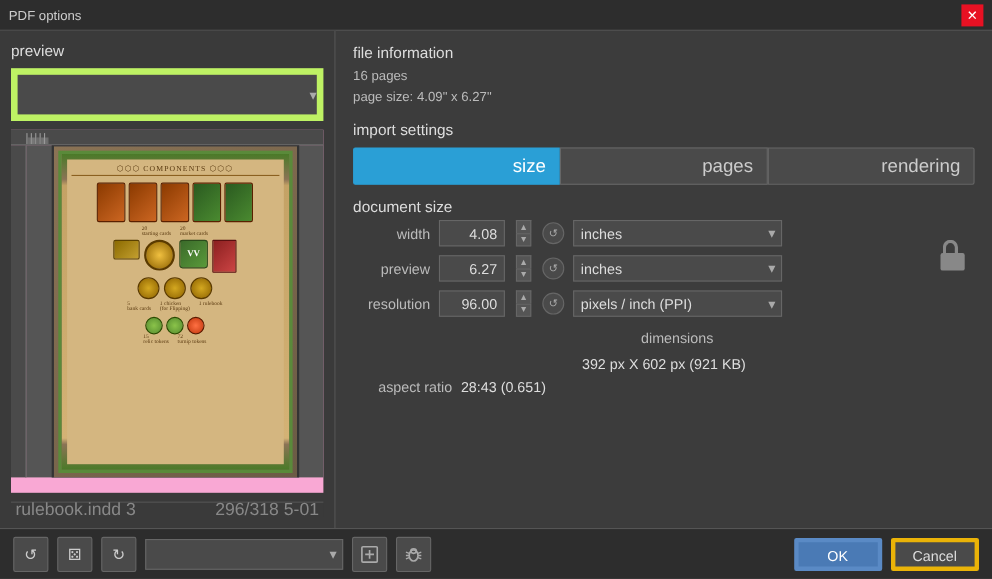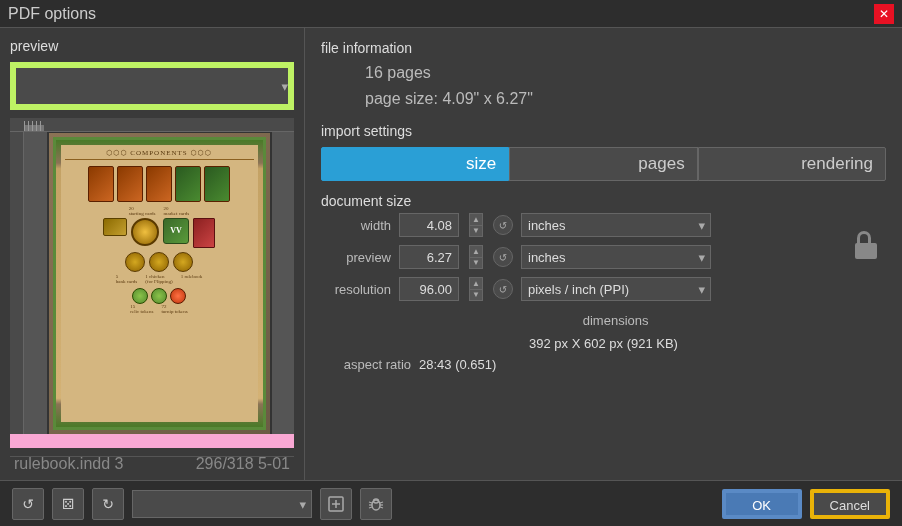--- a/index.html
+++ b/index.html
@@ -18,21 +18,21 @@
       background: #2d2d2d;
       height: 28px;
       display: flex;
       align-items: center;
       padding: 0 8px;
       justify-content: space-between;
       border-bottom: 1px solid #555;
     }
     .title-bar-title {
       color: #ccc;
-      font-size: 16px;
+      font-size: 12px;
     }
     .close-btn {
       background: #e81123;
       border: none;
       color: white;
       width: 20px;
       height: 20px;
       cursor: pointer;
       font-size: 12px;
       display: flex;
@@ -230,24 +230,23 @@
       gap: 12px;
     }
 
     
     .section-title {
       font-size: 14px;
       color: #ddd;
       margin-bottom: 4px;
     }
     .file-info-text {
-      font-size: 16px;
+      font-size: 12px;
       color: #bbb;
       line-height: 1.6;
-      margin-left: 44px;
     }
 
     
     .import-settings-section { }
     .tab-bar {
       display: flex;
       margin-top: 8px;
     }
     .tab {
       flex: 1;

